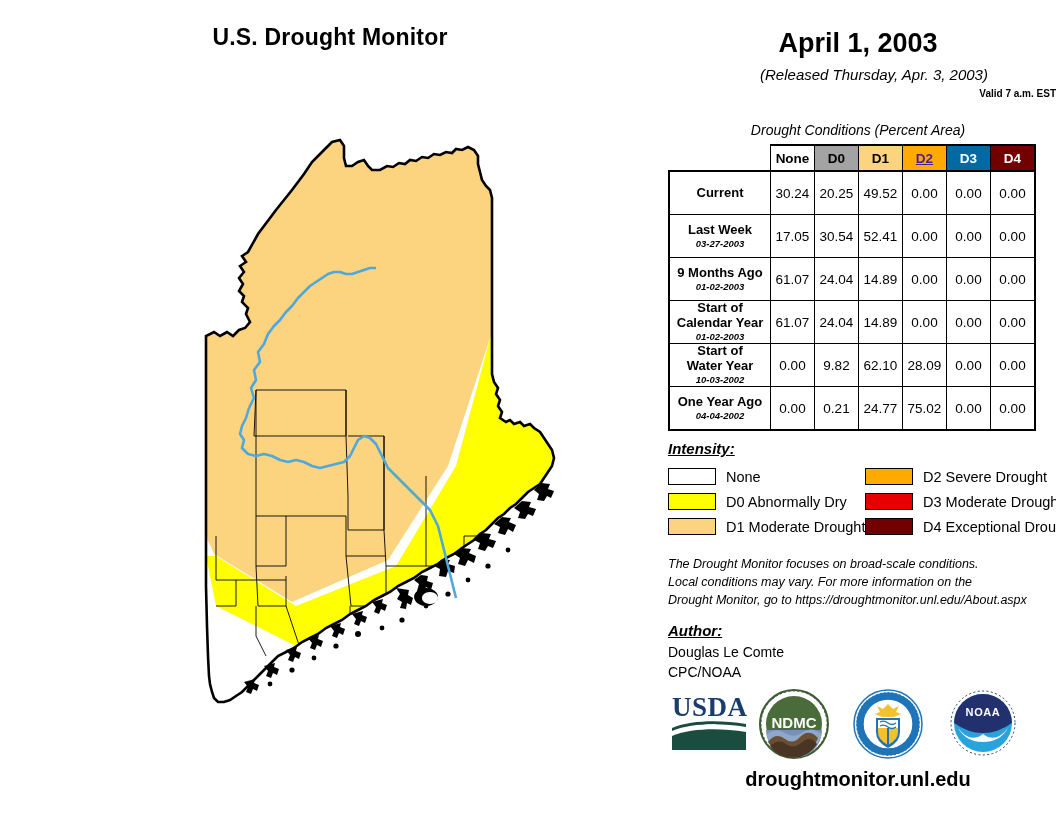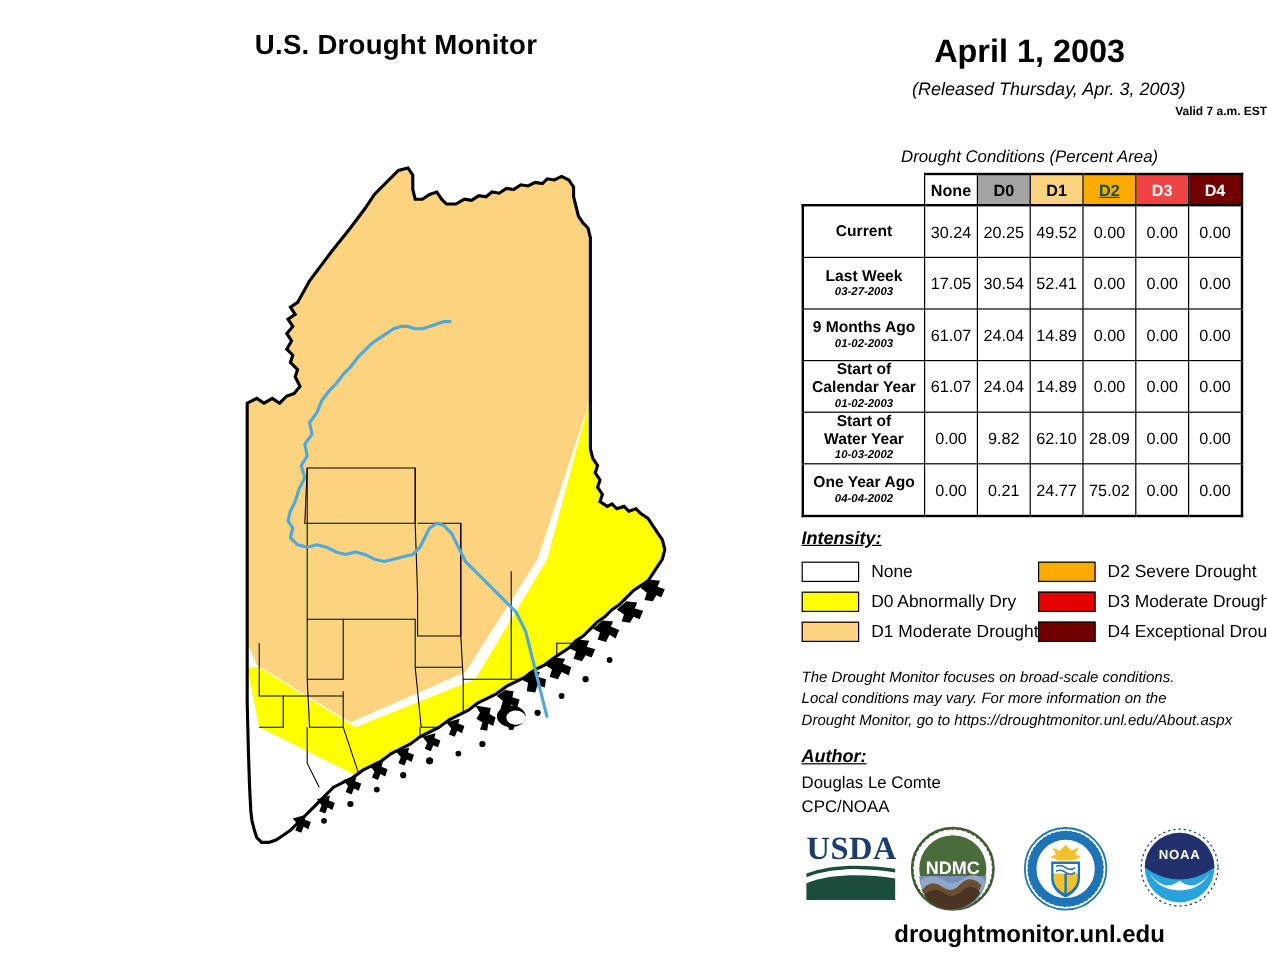--- a/index.html
+++ b/index.html
@@ -54,22 +54,22 @@
     padding:0;
   }
   .dm-table .corner{border:none;background:transparent;width:100px;}
   .dm-table thead th{
     height:24px;width:43px;
     font-size:13.5px;font-weight:bold;
   }
   .h-none{background:#ffffff;color:#000;}
   .h-d0{background:#a3a3a3;color:#000;}
   .h-d1{background:#fcd37f;color:#000;margin-top:43px;}
-  .h-d2{background:#ffaa00;color:#14532d;text-decoration:underline;}
-  .h-d3{background:#ef4444;color:#ffffff;}
+  .h-d2{background:#ffaa00;color:#4c1d95;text-decoration:underline;}
+  .h-d3{background:#0369a1;color:#ffffff;}
   .h-d4{background:#730000;color:#ffffff;}
 
   .dm-table tbody td{height:42px;background:#fff;font-size:13.5px;}
   .dm-table tbody td.rowlab{
     width:100px;font-weight:bold;font-size:13px;line-height:1.15;
   }
   .rowlab .sub{display:block;font-size:9.5px;font-style:italic;font-weight:bold;margin-top:1px;}
   .thick-l{border-left:2px solid #000 !important;}
   .thick-r{border-right:2px solid #000 !important;}
   .thick-t{border-top:2px solid #000 !important;}

